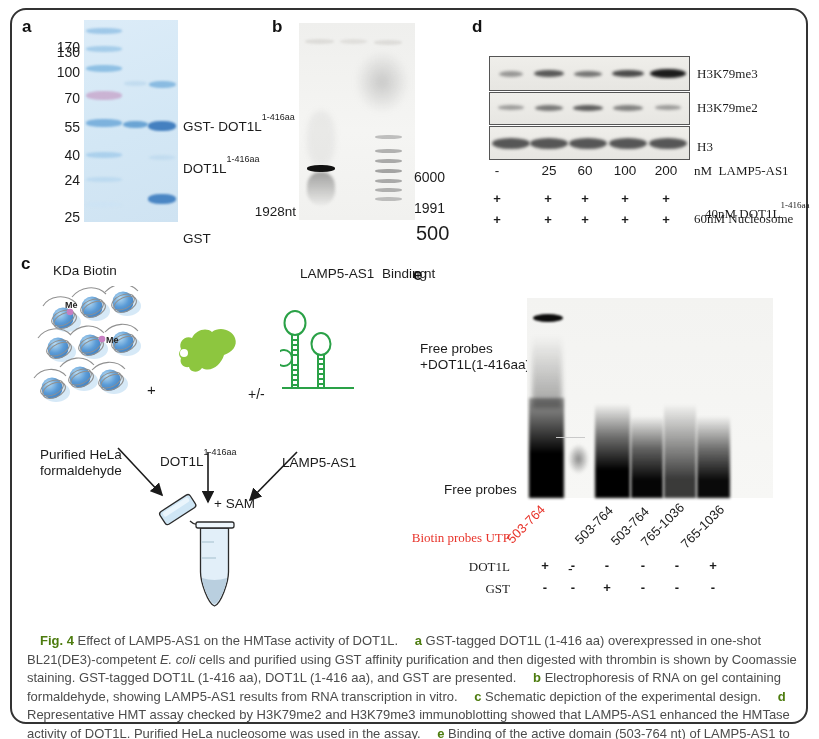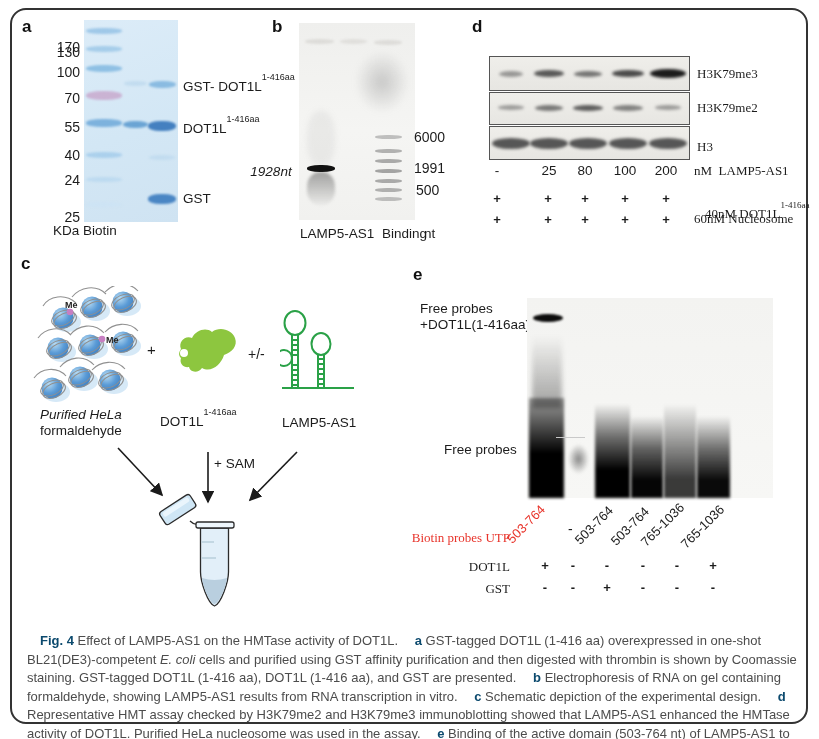--- a/index.html
+++ b/index.html
@@ -1,20 +1,20 @@
 <!DOCTYPE html>
 <html><head>
 <meta charset="utf-8">
 <style>
   html,body{margin:0;padding:0;background:#fff;}
   #fig{position:relative;width:819px;height:739px;background:#fff;overflow:hidden;
        font-family:"Liberation Sans",sans-serif;color:#1c1c1c;}
   .abs{position:absolute;}
   .panel-letter{position:absolute;font-size:17px;font-weight:bold;color:#111;}
-  .lbl{position:absolute;font-size:13.5px;white-space:nowrap;}
+  .lbl{position:absolute;font-size:13.5px;white-space:nowrap;margin-top:40px;}
   .lbl-sm{position:absolute;font-size:13px;white-space:pre;font-family:Liberation Serif, serif;}
   sup.aa{font-size:9px;position:relative;top:-5px;letter-spacing:0;}
   .kda{position:absolute;left:42px;width:38px;text-align:right;font-size:14px;}
   .col{position:absolute;transform:translateX(-50%);font-size:13px;font-weight:600;white-space:nowrap;}
   .dose{position:absolute;transform:translateX(-50%);font-size:13.5px;white-space:nowrap;}
   
   #gel-a{position:absolute;left:84px;top:20px;width:94px;height:202px;
          background:linear-gradient(160deg,#dcecf8 0%,#d3e7f5 55%,#cfe3f2 100%);}
   #gel-a i{position:absolute;display:block;border-radius:45%;filter:blur(1px);}
   
@@ -26,21 +26,21 @@
         background:linear-gradient(180deg,#efeeea,#e7e6e2);}
   .blot i{position:absolute;display:block;border-radius:50%;filter:blur(1.5px);}
   
   #gel-e{position:absolute;left:527px;top:298px;width:246px;height:200px;
          background:linear-gradient(180deg,#f3f3f1,#f7f7f5);}
   #gel-e i{position:absolute;display:block;}
   .rot{position:absolute;height:16px;line-height:16px;font-size:13px;white-space:nowrap;
        transform-origin:0 100%;transform:rotate(-45deg);}
   #caption{position:absolute;left:27px;top:619px;width:774px;font-size:13px;
            line-height:18.6px;color:#4c4c4c;}
-  #caption .seg-bold{font-weight:bold;color:#0c4a6e;padding-left:13px;}
+  #caption .seg-bold{font-weight:bold;color:#4d7c0f;padding-left:13px;}
   #caption .seg-italic{font-style:italic;}
   #border-box{position:absolute;left:10px;top:8px;width:794px;height:712px;
               border:2px solid #333;border-radius:16px;}
   .red{color:#e8342b;}
 </style>
 </head>
 <body>
 
 <div id="fig">
   <div id="border-box"></div>
@@ -91,24 +91,24 @@
     <i style="left:8px;top:142px;width:28px;height:7px;background:#111;filter:blur(.7px)"></i>
     <i style="left:8px;top:149px;width:28px;height:33px;background:linear-gradient(to bottom,rgba(60,60,60,.45),rgba(120,120,120,.06));filter:blur(1.5px)"></i>
     <i style="left:76px;top:112px;width:27px;height:4px;background:rgba(110,110,110,.40);filter:blur(.6px)"></i>
     <i style="left:76px;top:126px;width:27px;height:4px;background:rgba(110,110,110,.50);filter:blur(.6px)"></i>
     <i style="left:76px;top:136px;width:27px;height:4px;background:rgba(110,110,110,.55);filter:blur(.6px)"></i>
     <i style="left:76px;top:146px;width:27px;height:4px;background:rgba(110,110,110,.60);filter:blur(.6px)"></i>
     <i style="left:76px;top:156px;width:27px;height:4px;background:rgba(110,110,110,.55);filter:blur(.6px)"></i>
     <i style="left:76px;top:165px;width:27px;height:4px;background:rgba(110,110,110,.50);filter:blur(.6px)"></i>
     <i style="left:76px;top:174px;width:27px;height:4px;background:rgba(110,110,110,.40);filter:blur(.6px)"></i>
   </div>
-  <div class="lbl" style="left:246px;top:164px;width:50px;text-align:center;font-style:italic;">1928nt</div>
+  <div class="lbl" style="left:246px;top:164px;width:50px;text-align:right;">1928nt</div>
   <div class="lbl" style="left:414px;top:129px;font-size:14px;">6000</div>
   <div class="lbl" style="left:414px;top:160px;font-size:14px;">1991</div>
-  <div class="lbl" style="left:416px;top:182px;font-size:14px;">500</div>
+  <div class="lbl" style="left:416px;top:182px;font-size:20px;">500</div>
   <div class="lbl" style="left:300px;top:226px;">LAMP5-AS1</div>
   <div class="lbl" style="left:382px;top:226px;">Binding</div>
   <div class="lbl" style="left:424px;top:226px;">nt</div>
 
   <div class="panel-letter" style="left:472px;top:17px;">d</div>
   <div class="blot" style="top:56px;height:33px;">
     <i style="left:9px;top:14px;width:24px;height:6px;background:rgba(70,70,70,.5)"></i>
     <i style="left:44px;top:13px;width:30px;height:7px;background:rgba(40,40,40,.75)"></i>
     <i style="left:84px;top:14px;width:28px;height:6px;background:rgba(55,55,55,.65)"></i>
     <i style="left:122px;top:13px;width:32px;height:7px;background:rgba(35,35,35,.8)"></i>
@@ -127,21 +127,21 @@
     <i style="left:79px;top:11px;width:38px;height:11px;background:rgba(70,70,70,.9)"></i>
     <i style="left:119px;top:11px;width:38px;height:11px;background:rgba(70,70,70,.9)"></i>
     <i style="left:159px;top:11px;width:38px;height:11px;background:rgba(70,70,70,.9)"></i>
   </div>
   <div class="lbl-sm" style="left:697px;top:66px;">H3K79me3</div>
   <div class="lbl-sm" style="left:697px;top:100px;">H3K79me2</div>
   <div class="lbl-sm" style="left:697px;top:139px;">H3</div>
 
   <div class="dose" style="left:497px;top:163px;">-</div>
   <div class="dose" style="left:549px;top:163px;">25</div>
-  <div class="dose" style="left:585px;top:163px;">80</div>
+  <div class="dose" style="left:585px;top:163px;">60</div>
   <div class="dose" style="left:625px;top:163px;">100</div>
   <div class="dose" style="left:666px;top:163px;">200</div>
   <div class="lbl-sm" style="left:694px;top:163px;">nM  LAMP5-AS1</div>
 
   <div class="col" style="left:497px;top:191px;">+</div>
   <div class="col" style="left:548px;top:191px;">+</div>
   <div class="col" style="left:585px;top:191px;">+</div>
   <div class="col" style="left:625px;top:191px;">+</div>
   <div class="col" style="left:666px;top:191px;">+</div>
   <div class="lbl-sm" style="left:692px;top:189px;">
@@ -251,21 +251,21 @@
       <path d="M12,27 V80 M18,27 V80"></path>
       <path d="M12,32 H18 M12,37 H18 M12,42 H18 M12,47 H18 M12,57 H18 M12,62 H18 M12,67 H18 M12,72 H18 M12,77 H18"></path>
       <ellipse cx="15" cy="15" rx="10.5" ry="12"></ellipse>
       <circle cx="4" cy="50" r="8"></circle>
       <path d="M38,46 V80 M44,46 V80"></path>
       <path d="M38,51 H44 M38,56 H44 M38,61 H44 M38,66 H44 M38,71 H44 M38,76 H44"></path>
       <ellipse cx="41" cy="36" rx="9.5" ry="11"></ellipse>
     </g>
   </svg>
 
-  <div class="lbl" style="left:40px;top:407px;font-style:italic;">Purified HeLa</div>
+  <div class="lbl" style="left:40px;top:407px;">Purified HeLa</div>
   <div class="lbl" style="left:40px;top:423px;">formaldehyde</div>
   <div class="lbl" style="left:160px;top:412px;">
     <span>DOT1L</span><sup class="aa">1-416aa</sup>
   </div>
   <div class="lbl" style="left:282px;top:415px;">LAMP5-AS1</div>
 
   <svg class="abs" style="left:100px;top:440px;" width="210" height="75" viewBox="0 0 210 75">
     <defs>
         <marker id="ah" markerWidth="9" markerHeight="8" refX="7" refY="4" orient="auto">
           <path d="M0,0 L8,4 L0,8 Z" fill="#1a1a1a"></path>

